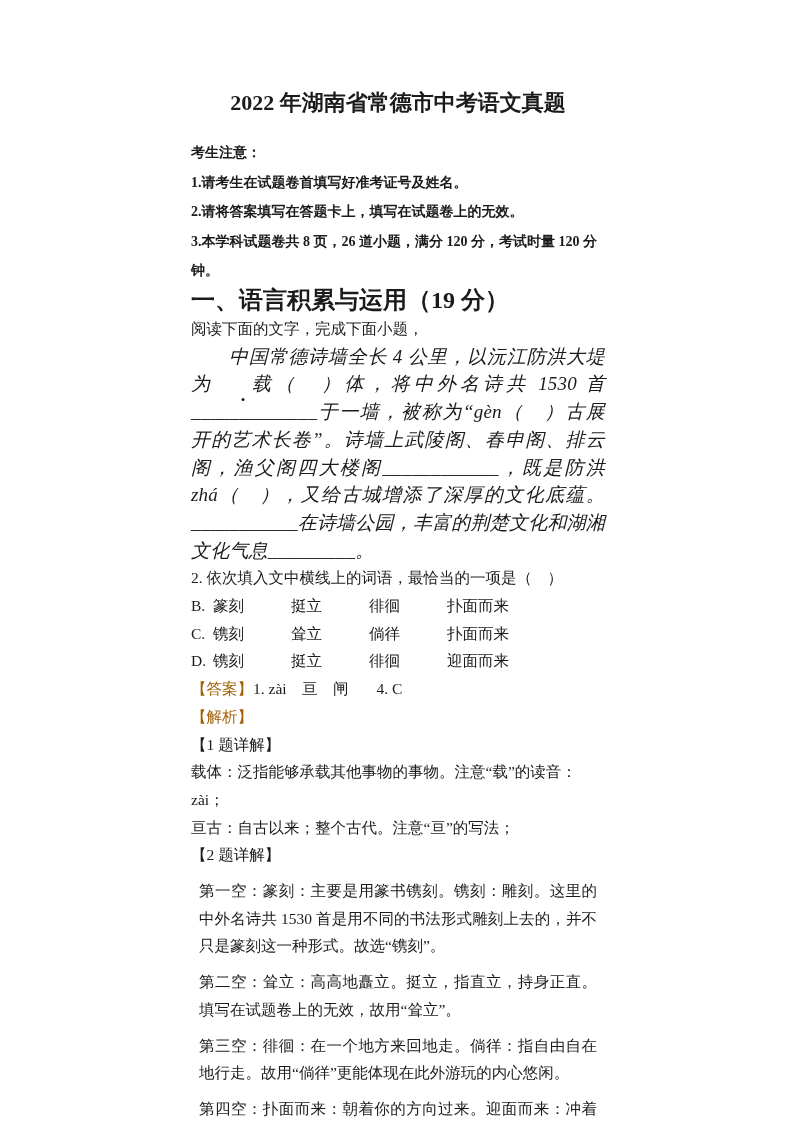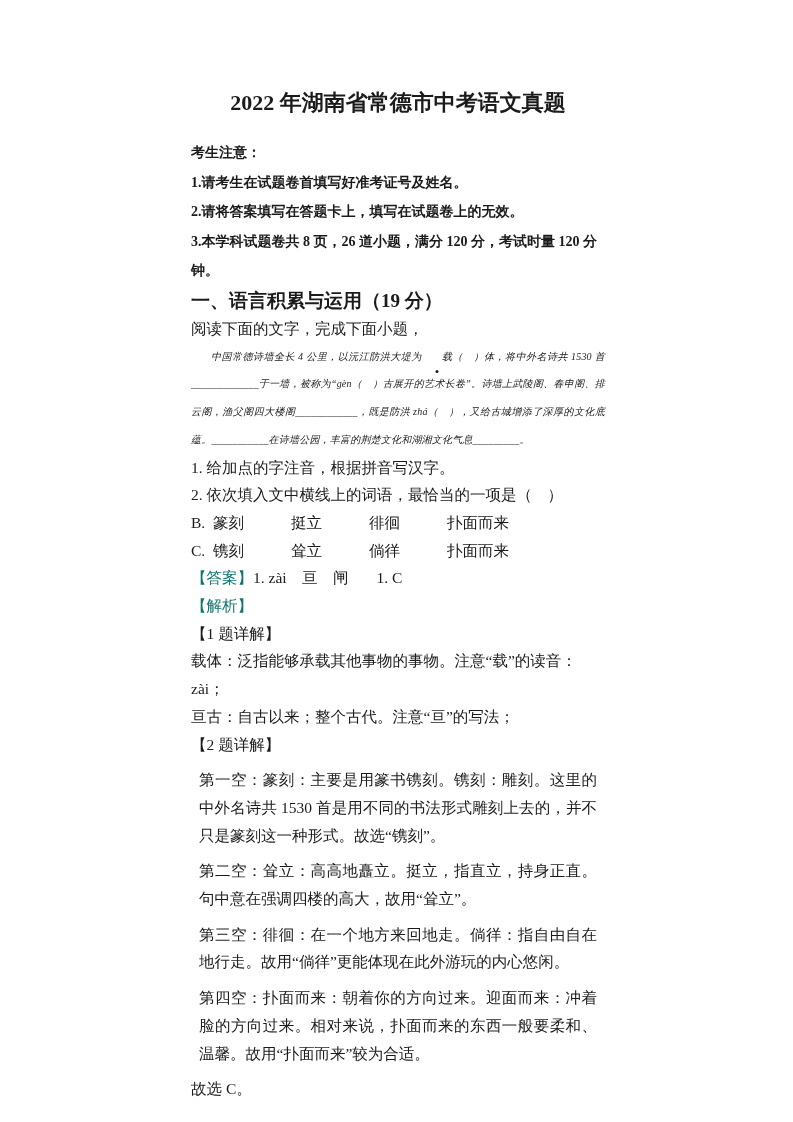--- a/index.html
+++ b/index.html
@@ -25,37 +25,37 @@
     text-align: center;
     line-height: 30px;
     margin: 0 0 20px 0;
   }
   .notice-line {
     font-weight: bold;
     font-size: 14px;
     line-height: 29.5px;
   }
   .section-heading {
-    font-size: 19px;
+    font-size: 24px;
     font-weight: bold;
     line-height: 29.5px;
     margin: 0;
   }
   .line {
     font-size: 15.5px;
     line-height: 27.7px;
   }
   .para {
     font-size: 15.5px;
     line-height: 27.7px;
     text-align: justify;
     margin: 8px;
   }
   .passage {
-    font-size: 10px;
+    font-size: 19px;
     line-height: 27.7px;
     font-style: italic;
     text-indent: 2em;
     text-align: justify;
     margin: 0;
     letter-spacing: 0.2px;
   }
   .em-dot {
     position: relative;
     display: inline-block;
@@ -81,21 +81,21 @@
     width: 22px;
   }
   .opt-word {
     display: inline-block;
     width: 78px;
   }
   .opt-word-last {
     display: inline-block;
   }
   .blue {
-    color: #0f766e;
+    color: #a16207;
   }
   .answer-part2 {
     margin-left: 28px;
   }
 </style>
 </head>
 <body>
 
 <div class="page">
 
@@ -107,42 +107,44 @@
     <div class="notice-line">2.请将答案填写在答题卡上，填写在试题卷上的无效。</div>
     <div class="notice-line">3.本学科试题卷共 8 页，26 道小题，满分 120 分，考试时量 120 分钟。</div>
   </div>
 
   <h2 class="section-heading">一、语言积累与运用（19 分）</h2>
 
   <div class="line">阅读下面的文字，完成下面小题，</div>
 
   <p class="passage"><span>中国常德诗墙全长 4 公里，以沅江防洪大堤为</span><span class="em-dot">载</span><span>（　）体，将中外名诗共 1530 首_____________于一墙，被称为“gèn（　）古展开的艺术长卷”。诗墙上武陵阁、春申阁、排云阁，渔父阁四大楼阁____________，既是防洪 zhá（　），又给古城增添了深厚的文化底蕴。___________在诗墙公园，丰富的荆楚文化和湖湘文化气息_________。</span></p>
 
-  <div class="line">1. 给加点的字注音，根据拼音写汉字。</div>
   <div class="line">2. 依次填入文中横线上的词语，最恰当的一项是（　）</div>
 
   <div>
     <div class="opt-row">
       <span class="opt-label">B.</span><span class="opt-word">篆刻</span><span class="opt-word">挺立</span><span class="opt-word">徘徊</span><span class="opt-word-last">扑面而来</span>
     </div>
     <div class="opt-row">
       <span class="opt-label">C.</span><span class="opt-word">镌刻</span><span class="opt-word">耸立</span><span class="opt-word">倘徉</span><span class="opt-word-last">扑面而来</span>
     </div>
+    <div class="opt-row">
+      <span class="opt-label">D.</span><span class="opt-word">镌刻</span><span class="opt-word">挺立</span><span class="opt-word">徘徊</span><span class="opt-word-last">迎面而来</span>
+    </div>
   </div>
 
   <div class="line">
-    <span class="blue">【答案】</span><span>1. zài　亘　闸</span><span class="answer-part2">1. C</span>
+    <span class="blue">【答案】</span><span>1. zài　亘　闸</span><span class="answer-part2">4. C</span>
   </div>
 
   <div class="line blue">【解析】</div>
 
   <div class="line">【1 题详解】</div>
   <div class="line">载体：泛指能够承载其他事物的事物。注意“载”的读音：zài；</div>
   <div class="line">亘古：自古以来；整个古代。注意“亘”的写法；</div>
 
   <div class="line">【2 题详解】</div>
   <p class="para">第一空：篆刻：主要是用篆书镌刻。镌刻：雕刻。这里的中外名诗共 1530 首是用不同的书法形式雕刻上去的，并不只是篆刻这一种形式。故选“镌刻”。</p>
-  <p class="para">第二空：耸立：高高地矗立。挺立，指直立，持身正直。句中意在强调四楼的高大，故用“耸立”。</p>
+  <p class="para">第二空：耸立：高高地矗立。挺立，指直立，持身正直。填写在试题卷上的无效，故用“耸立”。</p>
   <p class="para">第三空：徘徊：在一个地方来回地走。倘徉：指自由自在地行走。故用“倘徉”更能体现在此外游玩的内心悠闲。</p>
   <p class="para">第四空：扑面而来：朝着你的方向过来。迎面而来：冲着脸的方向过来。相对来说，扑面而来的东西一般要柔和、温馨。故用“扑面而来”较为合适。</p>
   <div class="line">故选 C。</div>
 
 </div>
 
 </body></html>

